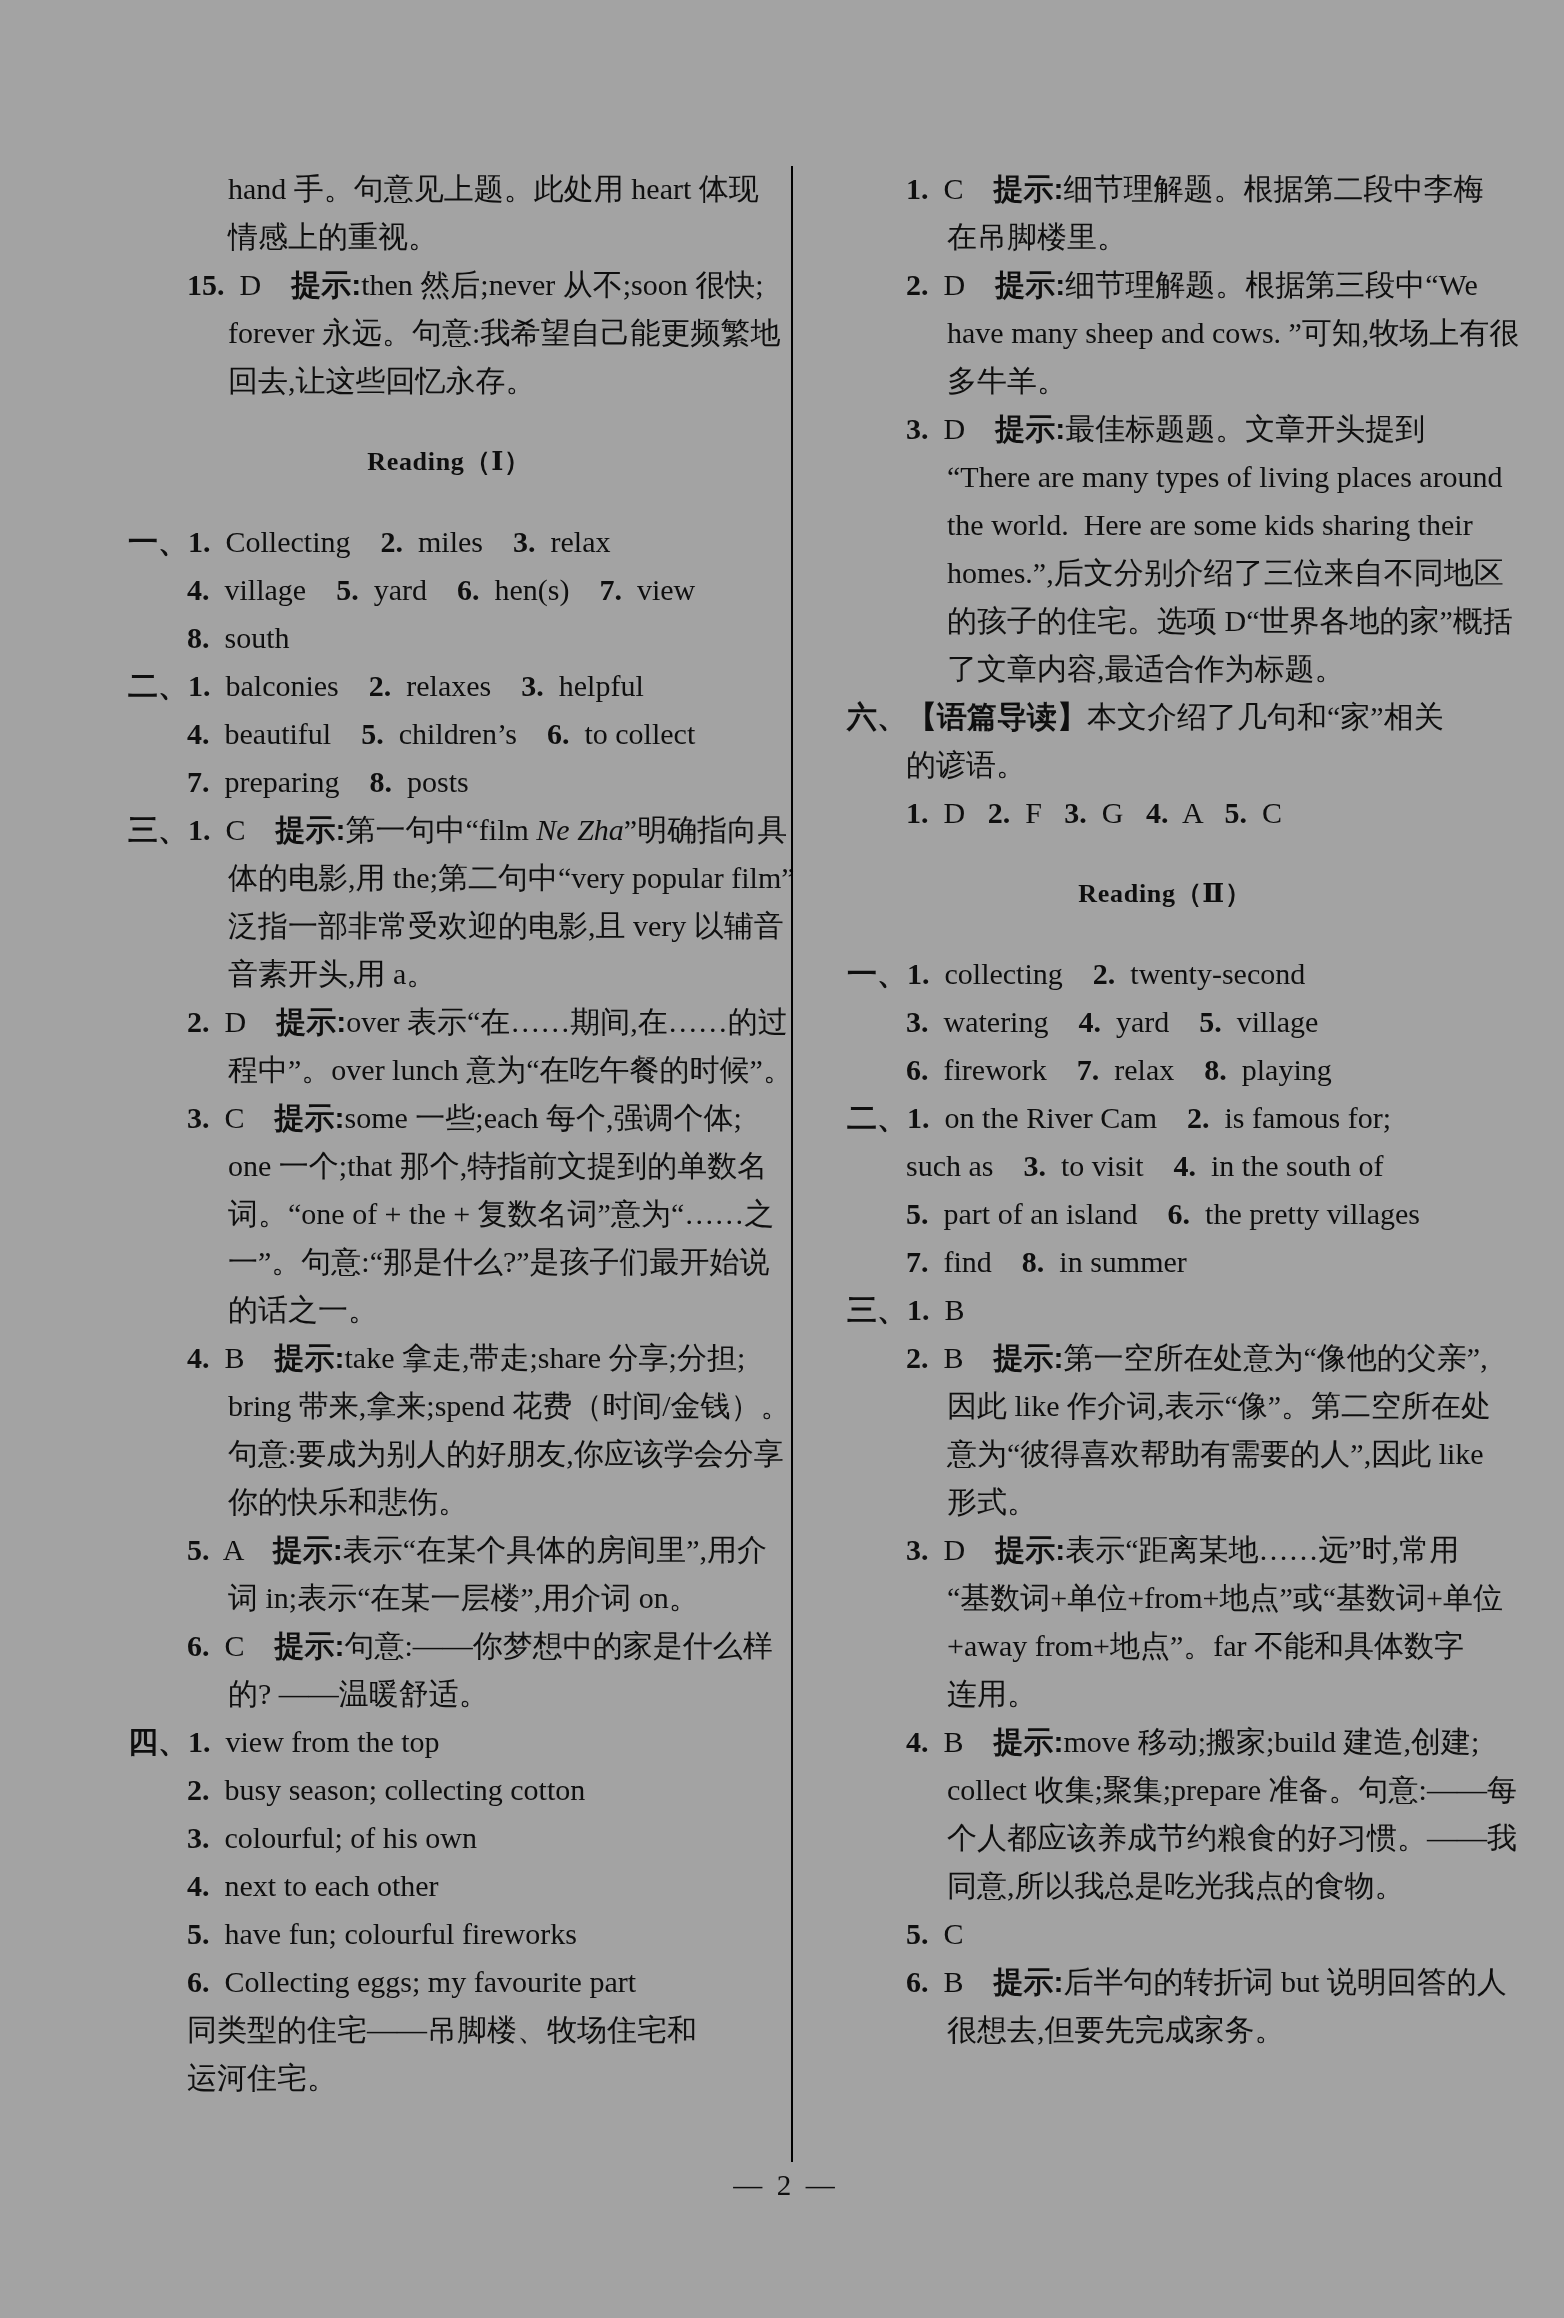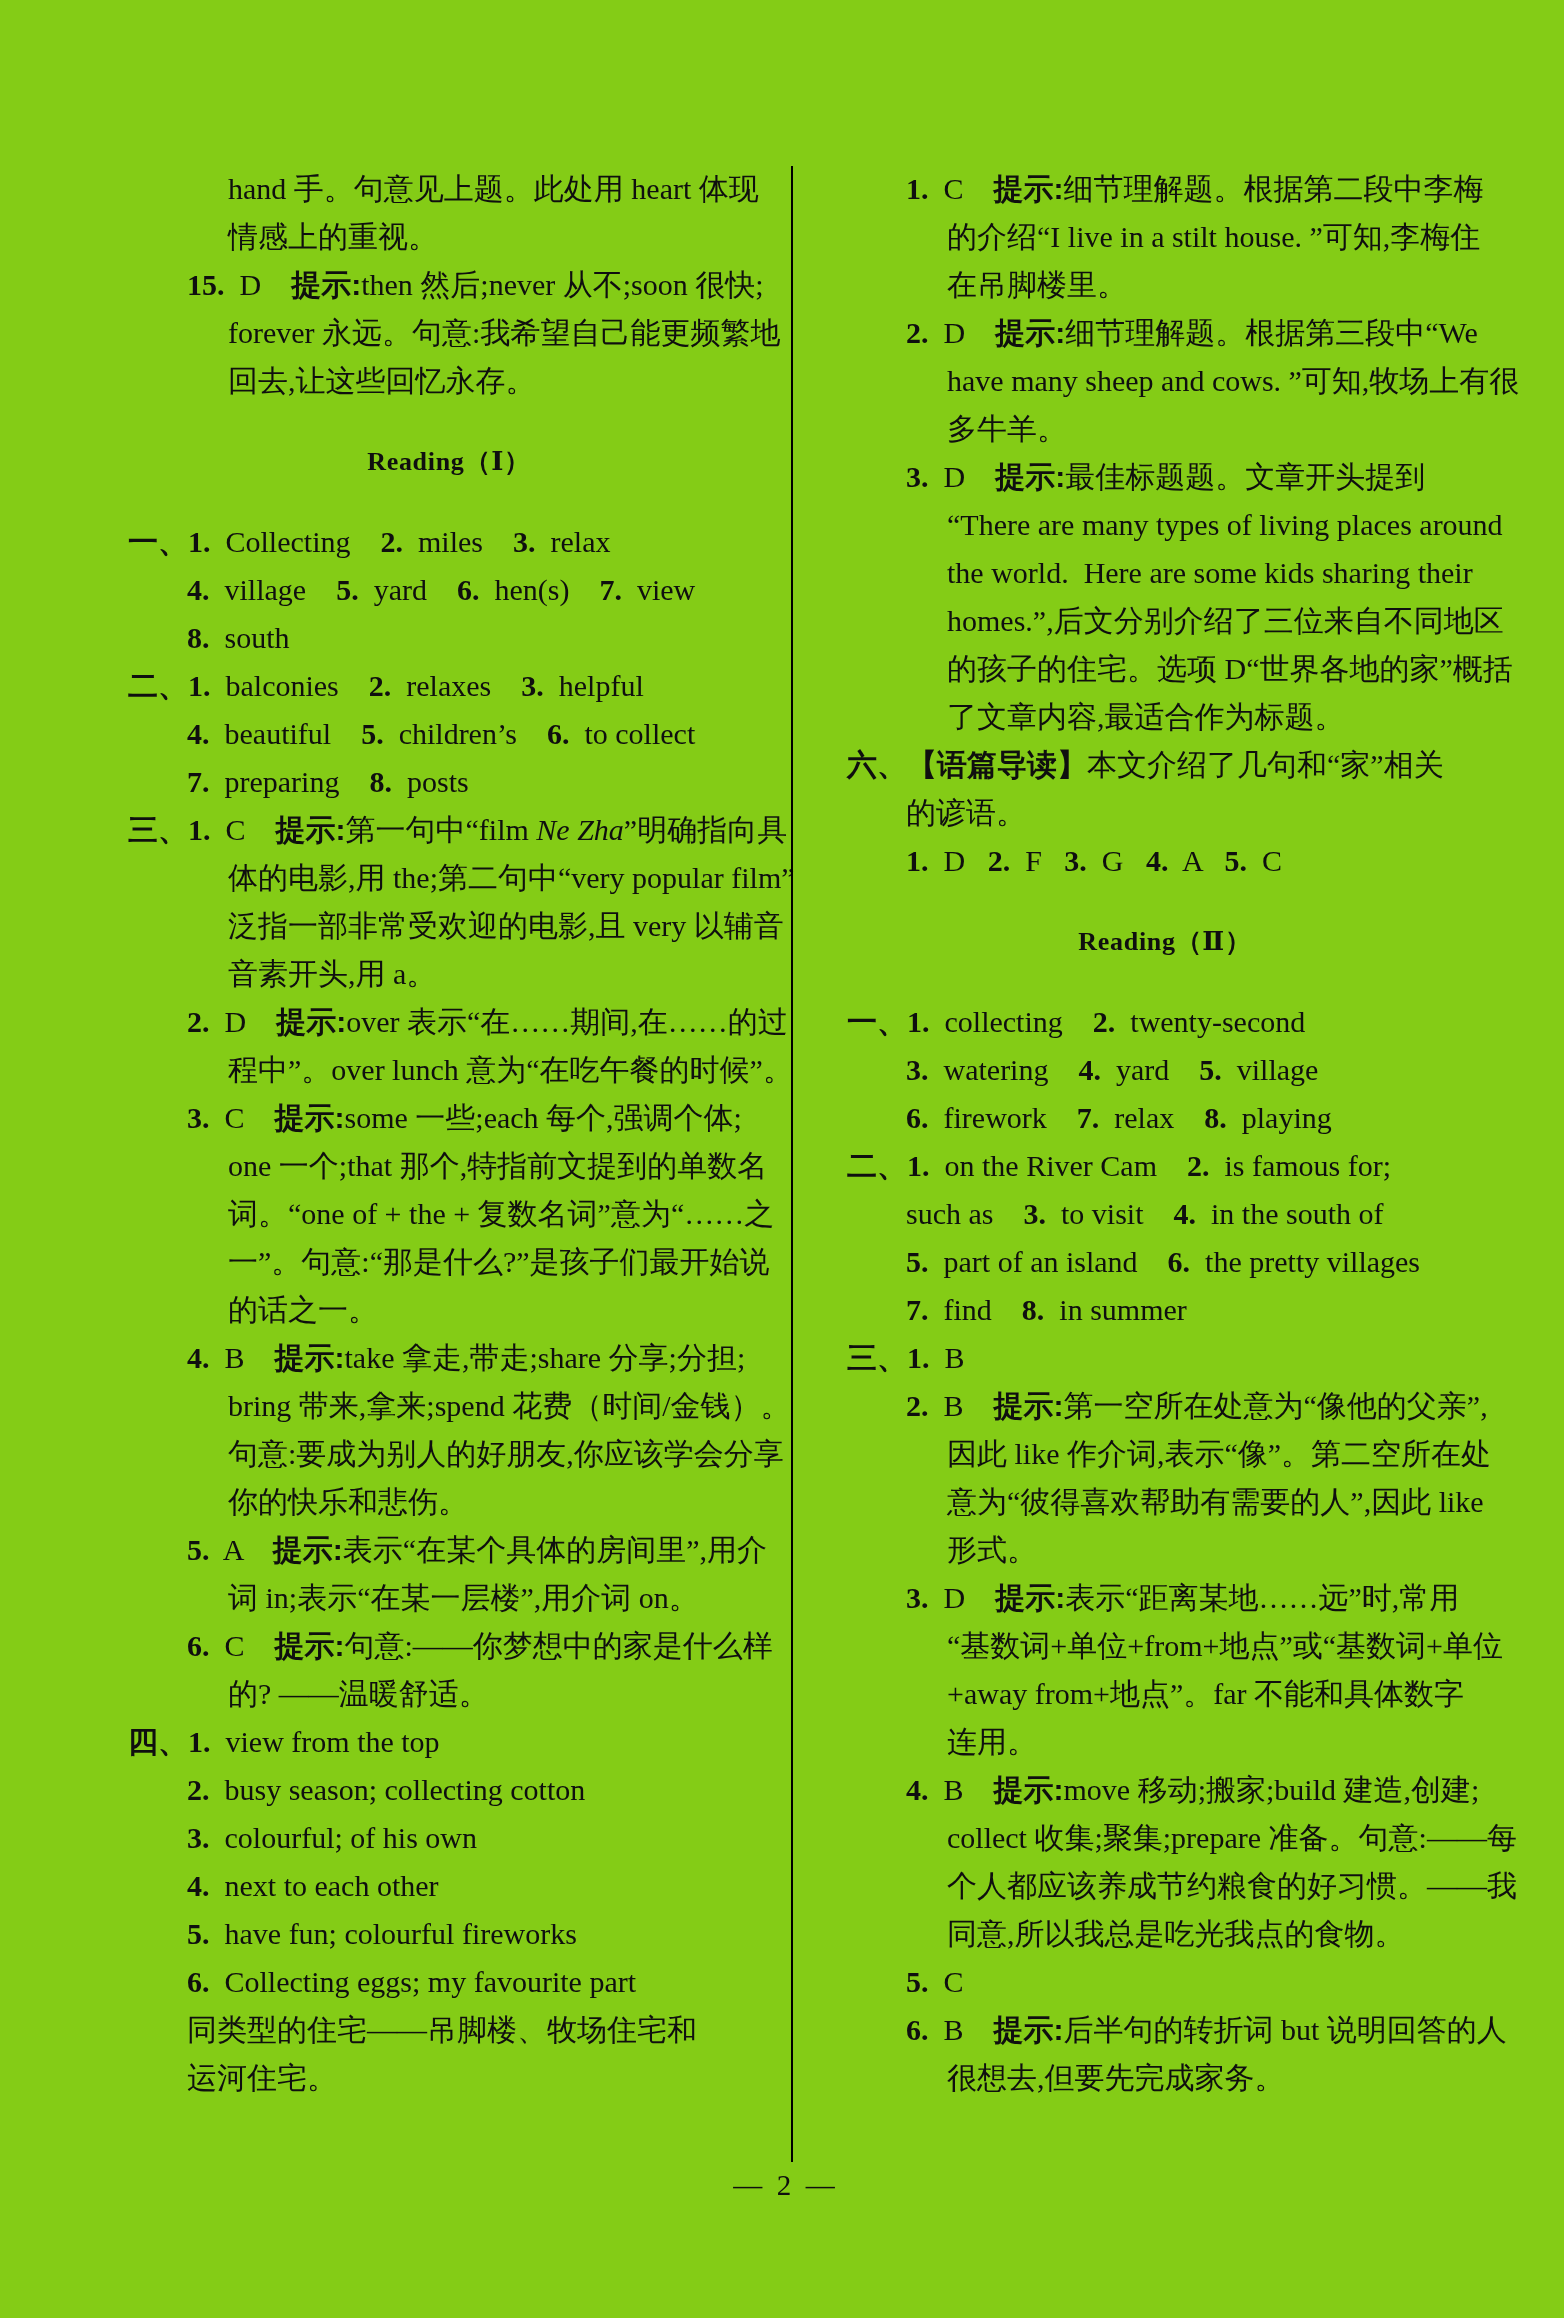--- a/index.html
+++ b/index.html
@@ -5,21 +5,21 @@
   html, body { margin: 0; padding: 0; }
   body {
     width: 1564px; height: 2319px;
     background: #ffffff;
     font-family: "Liberation Serif", "DejaVu Serif", serif;
     color: #0f0f0f;
   }
   .page {
     position: relative;
     width: 1564px; height: 2319px;
-    background: #84cc16;
+    background: #a3a3a3;
     overflow: hidden;
   }
   .col { position: absolute; top: 165px; }
   .col.left  { left: 128px;  width: 642px; }
   .col.right { left: 800px; width: 636px; margin-left: 47px; }
   .divider {
     position: absolute;
     left: 791px; top: 166px;
     width: 2px; height: 1996px;
     background: #000000;
@@ -95,21 +95,20 @@
       <div class="line ind1"><span class="sb">3.</span><span class="sp">  colourful; of his own</span></div>
       <div class="line ind1"><span class="sb">4.</span><span class="sp">  next to each other</span></div>
       <div class="line ind1"><span class="sb">5.</span><span class="sp">  have fun; colourful fireworks</span></div>
       <div class="line ind1"><span class="sb">6.</span><span class="sp">  Collecting eggs; my favourite part</span></div>
       <div class="line ind1"><span class="sp">同类型的住宅——吊脚楼、牧场住宅和</span></div>
       <div class="line ind1"><span class="sp">运河住宅。</span></div>
     </section>
   <div class="divider"></div>
   <section class="col right">
       <div class="line ind1"><span class="sb">1.</span><span class="sp">  C    </span><span class="sk">提示:</span><span class="sp">细节理解题。根据第二段中李梅</span></div>
-      <div class="line ind2"><span class="sp">的介绍“I live in a stilt house. ”可知,李梅住</span></div>
       <div class="line ind2"><span class="sp">在吊脚楼里。</span></div>
       <div class="line ind1"><span class="sb">2.</span><span class="sp">  D    </span><span class="sk">提示:</span><span class="sp">细节理解题。根据第三段中“We</span></div>
       <div class="line ind2"><span class="sp">have many sheep and cows. ”可知,牧场上有很</span></div>
       <div class="line ind2"><span class="sp">多牛羊。</span></div>
       <div class="line ind1"><span class="sb">3.</span><span class="sp">  D    </span><span class="sk">提示:</span><span class="sp">最佳标题题。文章开头提到</span></div>
       <div class="line ind2"><span class="sp">“There are many types of living places around</span></div>
       <div class="line ind2"><span class="sp">the world.  Here are some kids sharing their</span></div>
       <div class="line ind2"><span class="sp">homes.”,后文分别介绍了三位来自不同地区</span></div>
       <div class="line ind2"><span class="sp">的孩子的住宅。选项 D“世界各地的家”概括</span></div>
       <div class="line ind2"><span class="sp">了文章内容,最适合作为标题。</span></div>

